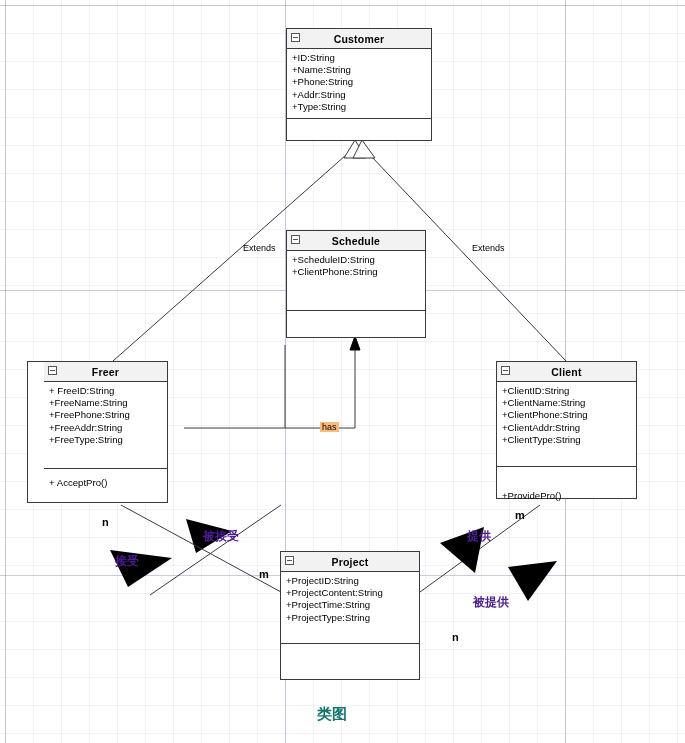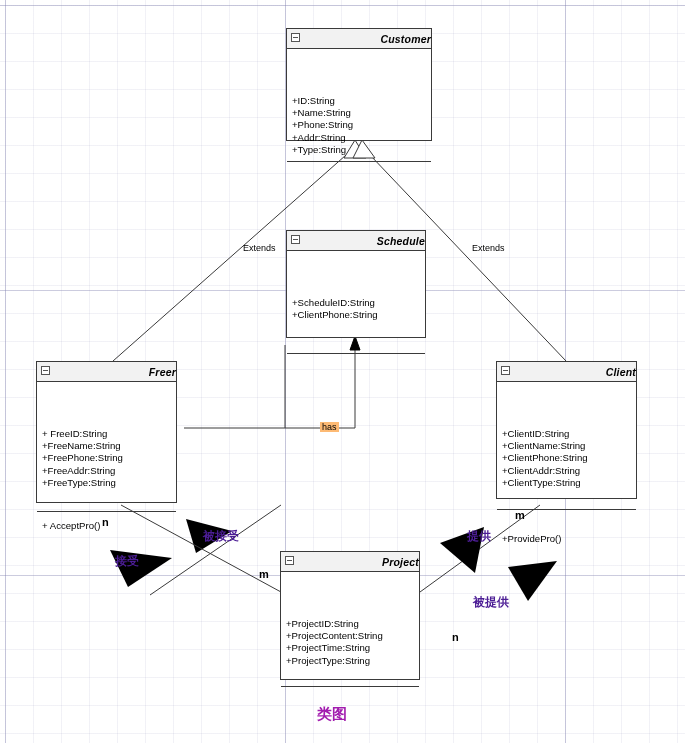--- a/index.html
+++ b/index.html
@@ -53,22 +53,21 @@
     font-size: 10px;
     color: #000;
   }
   .uml-header {
     position: relative;
     height: 19px;
     border-bottom: 1px solid #3a3a3a;
     background: #f2f2f2;
     display: flex;
     align-items: center;
-    justify-content: flex-end;
-    font-style: italic;
+    justify-content: center;
   }
   .uml-title {
     font-size: 10.5px;
     font-weight: bold;
     letter-spacing: 0.2px;
   }
   .collapse-box {
     position: absolute;
     left: 4px;
     top: 4px;
@@ -84,21 +83,20 @@
     left: 1px;
     top: 3px;
     width: 5px;
     height: 1px;
     background: #555;
   }
   .uml-attrs {
     padding: 3px 0 3px 5px;
     border-bottom: 1px solid #3a3a3a;
     box-sizing: border-box;
-    margin-top: 43px;
   }
   .uml-attrs div {
     line-height: 12.2px;
     white-space: nowrap;
     font-size: 9.6px;
   }
   .uml-ops {
     padding: 3px 0 3px 5px;
     border-bottom: 1px solid #3a3a3a;
     box-sizing: border-box;
@@ -131,21 +129,21 @@
     font-size: 12px;
     font-weight: bold;
     color: #4c1d95;
     white-space: nowrap;
     text-align: center;
   }
   .diagram-caption {
     position: absolute;
     font-size: 15px;
     font-weight: bold;
-    color: #a21caf;
+    color: #0f766e;
     white-space: nowrap;
   }
 </style>
 </head>
 <body>
 
 <div id="canvas">
 
   <div class="grid"></div>
 
@@ -197,21 +195,21 @@
       <span class="collapse-box"></span>
       <span class="uml-title">Schedule</span>
     </div>
     <div class="uml-attrs" style="height:60px;">
       <div>+ScheduleID:String</div>
       <div>+ClientPhone:String</div>
     </div>
     <div class="uml-foot" style="height:27px;"></div>
   </div>
 
-  <div class="uml-class" style="left:36px; top:361px; width:141px; height:142px;">
+  <div class="uml-class" style="left:27px; top:361px; width:141px; height:142px;padding-left:16px;">
     <div class="uml-header">
       <span class="collapse-box"></span>
       <span class="uml-title">Freer</span>
     </div>
     <div class="uml-attrs" style="height:87px;">
       <div>+ FreeID:String</div>
       <div>+FreeName:String</div>
       <div>+FreePhone:String</div>
       <div>+FreeAddr:String</div>
       <div>+FreeType:String</div>

